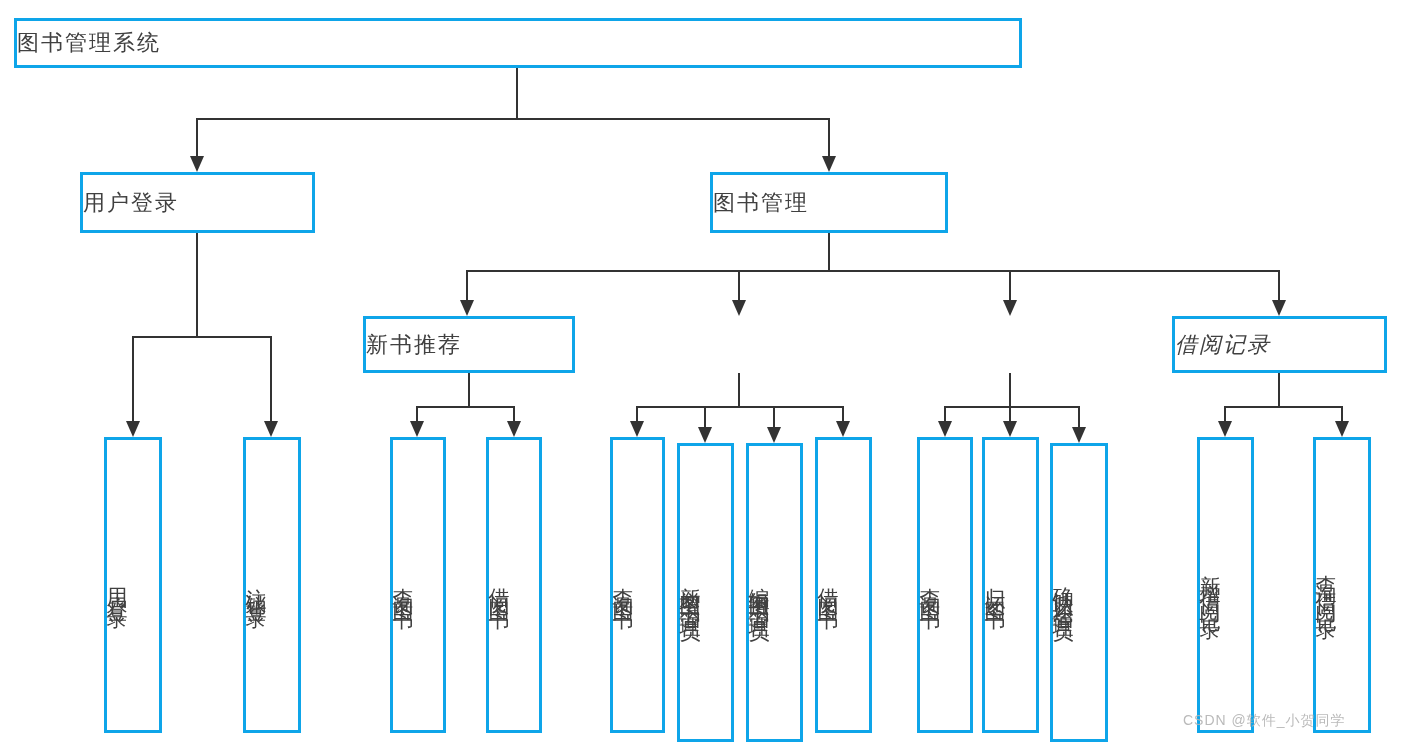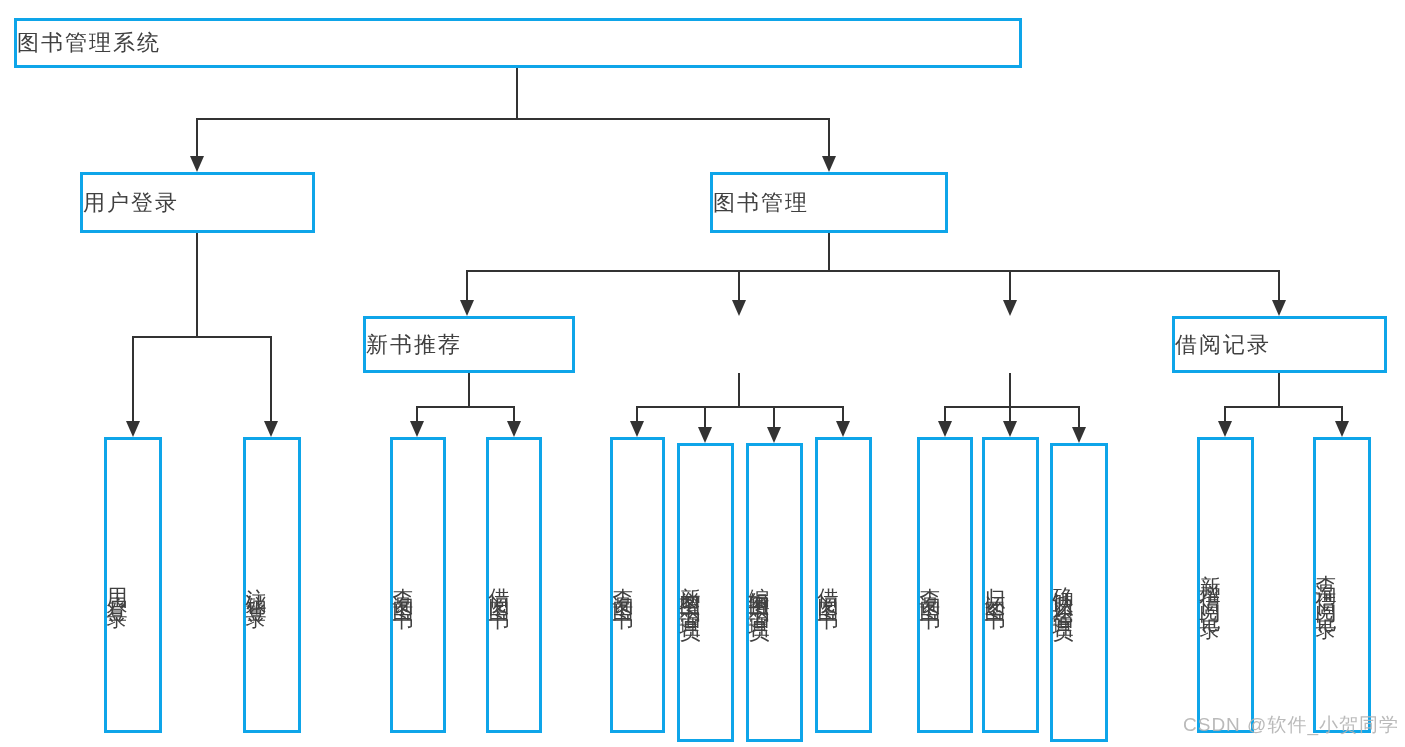--- a/index.html
+++ b/index.html
@@ -39,21 +39,21 @@
     position: absolute;
     width: 0; height: 0;
     border-left: 7px solid transparent;
     border-right: 7px solid transparent;
     border-top: 16px solid #333333;
   }
   .watermark {
     position: absolute;
     left: 1183px;
     top: 712px;
-    font-size: 19px;
+    font-size: 14px;
     color: #b3b3b3;
     letter-spacing: 1px;
     white-space: nowrap;
     z-index: 5;
     opacity: 0.9;
     text-align: center;
   }
 </style>
 </head>
 <body>
@@ -92,21 +92,21 @@
   <div class="vline" style="left:738px; top:270px; height:32px;"></div>
   <div class="arrow" style="left:732px; top:300px;"></div>
   <div class="vline" style="left:1009px; top:270px; height:32px;"></div>
   <div class="arrow" style="left:1003px; top:300px;"></div>
   <div class="vline" style="left:1278px; top:270px; height:32px;"></div>
   <div class="arrow" style="left:1272px; top:300px;"></div>
 
   <div class="node h" style="left:363px; top:316px; width:212px; height:57px;">
     <span class="lbl">新书推荐</span>
   </div>
-  <div class="node h" style="left:1172px; top:316px; width:215px; height:57px;">
+  <div class="node h" style="left:1172px; top:316px; width:215px; height:57px;font-style:italic;">
     <span class="lbl">借阅记录</span>
   </div>
 
   <div class="vline" style="left:468px; top:373px; height:33px;"></div>
   <div class="hline" style="left:416px; top:406px; width:99px;"></div>
   <div class="vline" style="left:416px; top:406px; height:16px;"></div>
   <div class="arrow" style="left:410px; top:421px;"></div>
   <div class="vline" style="left:513px; top:406px; height:16px;"></div>
   <div class="arrow" style="left:507px; top:421px;"></div>
 

